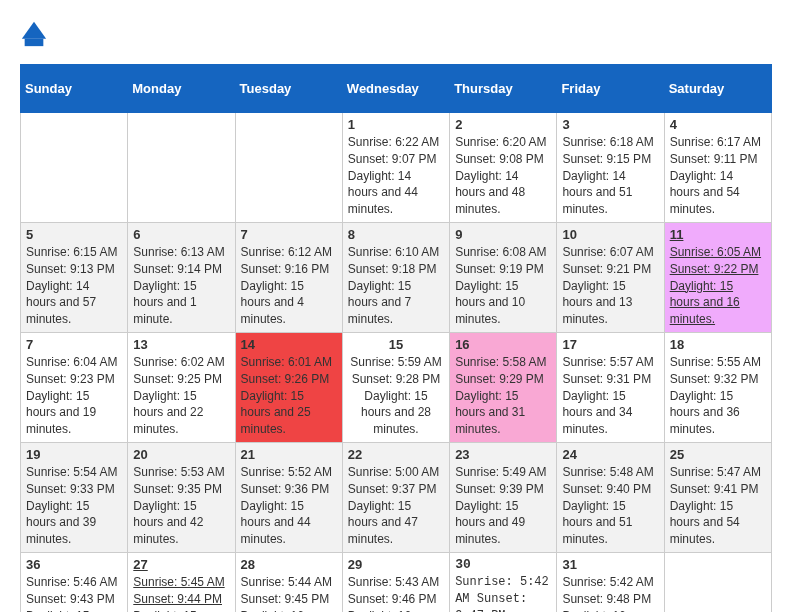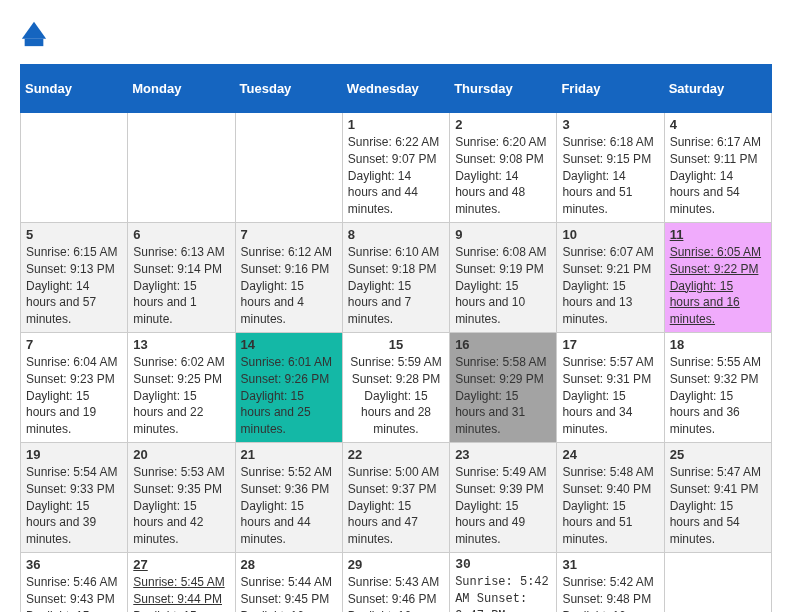--- a/index.html
+++ b/index.html
@@ -221,35 +221,35 @@
 Daylight: 15 hours
 and 19 minutes.</div>
         </td>
         <td style="background-color: rgb(255, 255, 255);">
           <span class="day-number">13</span>
           <div class="cell-content">Sunrise: 6:02 AM
 Sunset: 9:25 PM
 Daylight: 15 hours
 and 22 minutes.</div>
         </td>
-        <td style="background-color: #14b8a6;">
+        <td style="background-color: #ef4444;">
           <span class="day-number">14</span>
           <div class="cell-content">Sunrise: 6:01 AM
 Sunset: 9:26 PM
 Daylight: 15 hours
 and 25 minutes.</div>
         </td>
         <td style="background-color: rgb(255, 255, 255); text-align: center;">
           <span class="day-number">15</span>
           <div class="cell-content">Sunrise: 5:59 AM
 Sunset: 9:28 PM
 Daylight: 15 hours
 and 28 minutes.</div>
         </td>
-        <td style="background-color: #a3a3a3;">
+        <td style="background-color: #f9a8d4;">
           <span class="day-number">16</span>
           <div class="cell-content">Sunrise: 5:58 AM
 Sunset: 9:29 PM
 Daylight: 15 hours
 and 31 minutes.</div>
         </td>
         <td style="background-color: rgb(255, 255, 255);">
           <span class="day-number">17</span>
           <div class="cell-content">Sunrise: 5:57 AM
 Sunset: 9:31 PM

